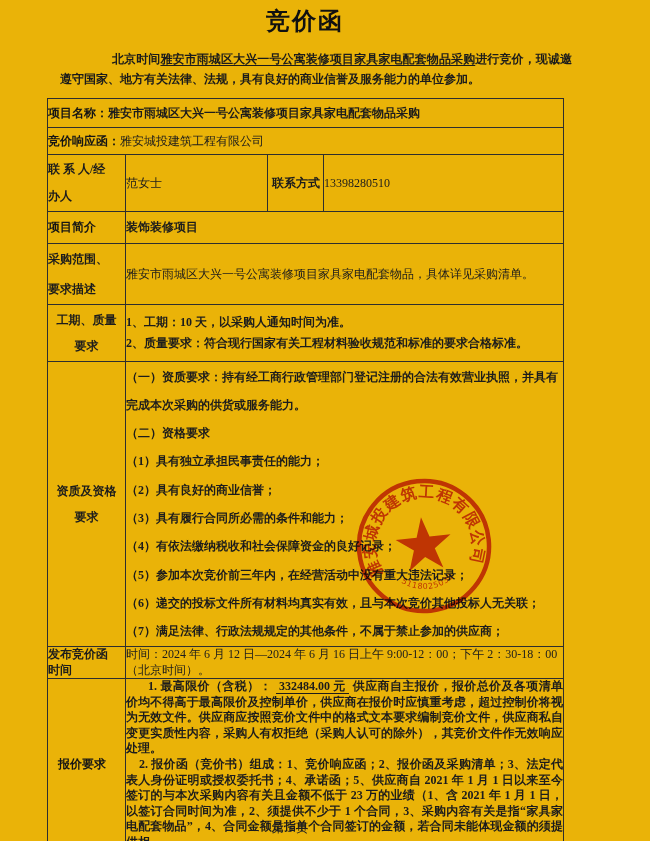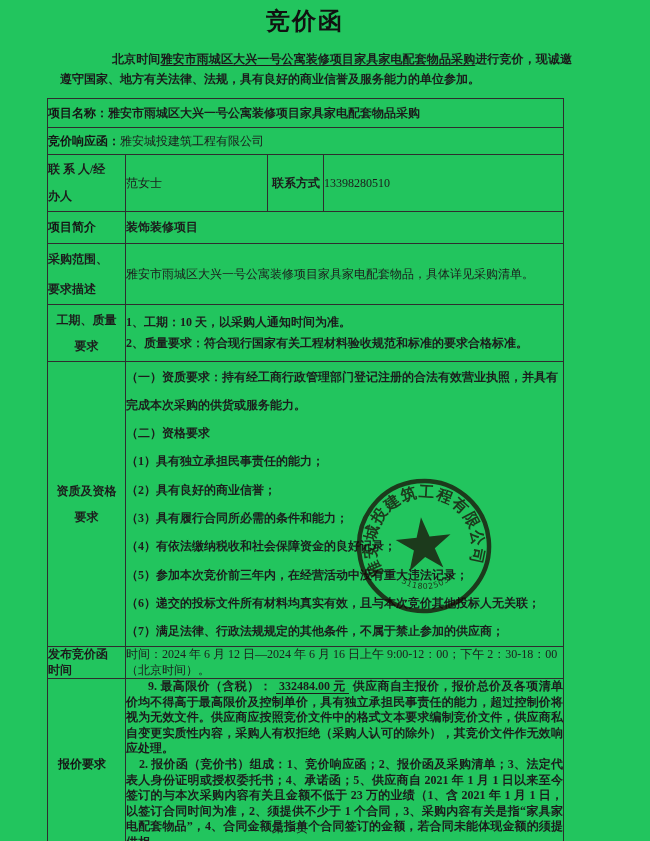--- a/index.html
+++ b/index.html
@@ -1,17 +1,17 @@
 <!DOCTYPE html>
 <html><head>
 <meta charset="utf-8">
 <style>
   html,body{margin:0;padding:0;background:#e8e8e8;}
   #page{
-    position:relative;width:650px;height:841px;background:#22c55e;
+    position:relative;width:650px;height:841px;background:#eab308;
     font-family:"Liberation Serif","DejaVu Serif",serif;
     color:#1c1c1c;overflow:hidden;
   }
   
   #doc-title{
     position:absolute;top:5px;left:47px;width:516px;text-align:center;
     font-size:24px;font-weight:bold;letter-spacing:2px;color:#111;
   }
   #intro{
     position:absolute;top:38px;left:60px;width:512px;
@@ -140,21 +140,21 @@
 
     <tr class="r8">
       <td class="c1 lab-tight">发布竞价函
 时间</td>
       <td colspan="3" class="ann-val">时间：2024 年 6 月 12 日—2024 年 6 月 16 日上午 9:00-12：00；下午 2：30-18：00（北京时间）。</td>
     </tr>
 
     <tr class="r9">
       <td class="c1 pad lbl" style="padding-left:10px">报价要求</td>
       <td colspan="3" class="quote-cell">
-        <p class="p1"><span class="ind1"></span><span>9. 最高限价（含税）：</span><span class="price-u">332484.00 元</span><span>供应商自主报价，报价总价及各项清单价均不得高于最高限价及控制单价，具有独立承担民事责任的能力，超过控制价将视为无效文件。供应商应按照竞价文件中的格式文本要求编制竞价文件，供应商私自变更实质性内容，采购人有权拒绝（采购人认可的除外），其竞价文件作无效响应处理。</span></p>
+        <p class="p1"><span class="ind1"></span><span>1. 最高限价（含税）：</span><span class="price-u">332484.00 元</span><span>供应商自主报价，报价总价及各项清单价均不得高于最高限价及控制单价，供应商在报价时应慎重考虑，超过控制价将视为无效文件。供应商应按照竞价文件中的格式文本要求编制竞价文件，供应商私自变更实质性内容，采购人有权拒绝（采购人认可的除外），其竞价文件作无效响应处理。</span></p>
         <p><span class="ind2"></span><span>2. 报价函（竞价书）组成：1、竞价响应函；2、报价函及采购清单；3、法定代表人身份证明或授权委托书；4、承诺函；5、供应商自 2021 年 1 月 1 日以来至今签订的与本次采购内容有关且金额不低于 23 万的业绩（1、含 2021 年 1 月 1 日，以签订合同时间为准，2、须提供不少于 1 个合同，3、采购内容有关是指“家具家电配套物品”，4、合同金额是指单个合同签订的金额，若合同未能体现金额的须提供相</span></p>
       </td>
     </tr>
   </tbody>
     </table>
 
   <svg id="stamp" viewBox="0 0 150 150" xmlns="http://www.w3.org/2000/svg">
     <defs>
       <path id="arcTop" d="M 31.7 98 A 49 49 0 1 1 118.3 98" fill="none"></path>
       <path id="arcBottom" d="M 48.5 108.9 A 43 43 0 0 0 101.5 108.9" fill="none"></path>

